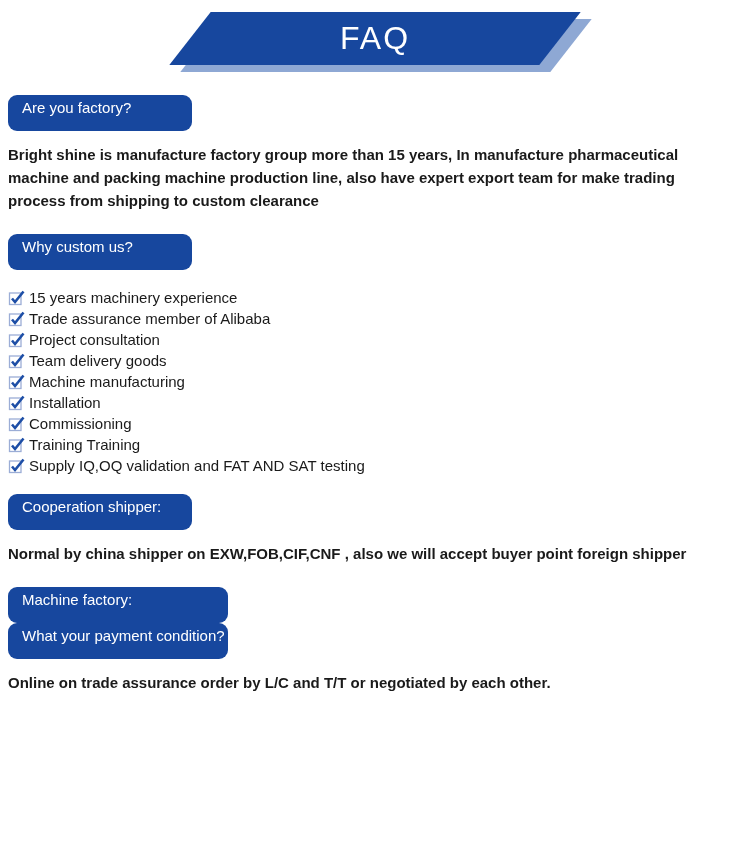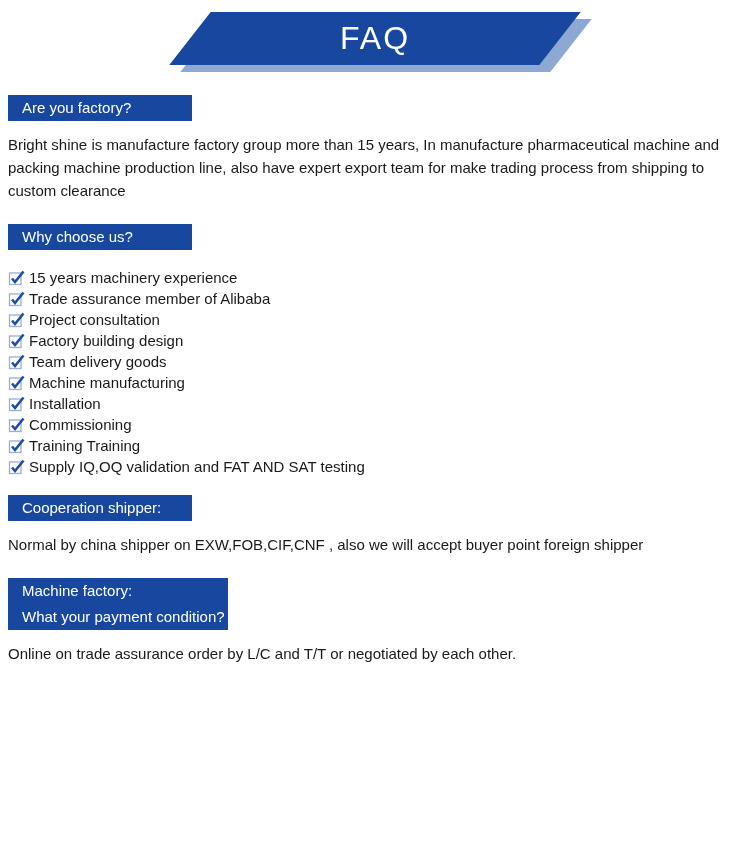--- a/index.html
+++ b/index.html
@@ -26,34 +26,36 @@
   }
   .banner-title {
     transform:skewX(38deg);
     color:#ffffff; font-size:32px; letter-spacing:2px; font-weight:400;
   }
 
   .content { padding:0 22px 0 8px; }
 
   .sec-heading {
     box-sizing:border-box;
-    height:26px; line-height:26px;
+    height:36px; line-height:26px;
     background:#17479e; color:#ffffff;
     font-size:15px; font-weight:400;
     padding-left:14px;
     margin:0;
+    border-radius:9px;
   }
   .hb-sm { width:184px; }
   .hb-lg { width:220px; }
   .first-heading { margin-top:30px; }
 
   .sec-para {
     font-size:15px; line-height:23px;
     margin:12px 0 22px 0;
     white-space:pre-wrap;
+    font-weight:bold;
   }
 
   .checklist {
     list-style:none; margin:17px 0 18px 0; padding:0;
   }
   .checklist li {
     display:flex; align-items:center;
     height:21px; font-size:15px;
   }
   .check-icon { width:18px; height:18px; margin-right:3px; flex:0 0 auto; }
@@ -66,21 +68,21 @@
   <div class="banner-main">
     <span class="banner-title">FAQ</span>
   </div>
 </div>
 
 <div class="content">
 
   <h2 class="sec-heading hb-sm first-heading">Are you factory?</h2>
   <p class="sec-para">Bright shine is manufacture factory group more than 15 years, In manufacture pharmaceutical machine and packing machine production line, also have expert export team for make trading process from shipping to custom clearance</p>
 
-  <h2 class="sec-heading hb-sm">Why choose us?</h2>
+  <h2 class="sec-heading hb-sm">Why custom us?</h2>
   <ul class="checklist">
     <li>
       <svg class="check-icon" viewBox="0 0 18 18">
           <rect x="1.5" y="4" width="11.5" height="11.5" fill="#ffffff" stroke="#9badd6" stroke-width="1.3"></rect>
           <path d="M4 9.5 L7 13 L15.5 2.5" fill="none" stroke="#1d4ea6" stroke-width="2.6"></path>
         </svg>
       <span>15 years machinery experience</span>
     </li>
     <li>
       <svg class="check-icon" viewBox="0 0 18 18">
@@ -88,27 +90,20 @@
           <path d="M4 9.5 L7 13 L15.5 2.5" fill="none" stroke="#1d4ea6" stroke-width="2.6"></path>
         </svg>
       <span>Trade assurance member of Alibaba</span>
     </li>
     <li>
       <svg class="check-icon" viewBox="0 0 18 18">
           <rect x="1.5" y="4" width="11.5" height="11.5" fill="#ffffff" stroke="#9badd6" stroke-width="1.3"></rect>
           <path d="M4 9.5 L7 13 L15.5 2.5" fill="none" stroke="#1d4ea6" stroke-width="2.6"></path>
         </svg>
       <span>Project consultation</span>
-    </li>
-    <li>
-      <svg class="check-icon" viewBox="0 0 18 18">
-          <rect x="1.5" y="4" width="11.5" height="11.5" fill="#ffffff" stroke="#9badd6" stroke-width="1.3"></rect>
-          <path d="M4 9.5 L7 13 L15.5 2.5" fill="none" stroke="#1d4ea6" stroke-width="2.6"></path>
-        </svg>
-      <span>Factory building design</span>
     </li>
     <li>
       <svg class="check-icon" viewBox="0 0 18 18">
           <rect x="1.5" y="4" width="11.5" height="11.5" fill="#ffffff" stroke="#9badd6" stroke-width="1.3"></rect>
           <path d="M4 9.5 L7 13 L15.5 2.5" fill="none" stroke="#1d4ea6" stroke-width="2.6"></path>
         </svg>
       <span>Team delivery goods</span>
     </li>
     <li>
       <svg class="check-icon" viewBox="0 0 18 18">

